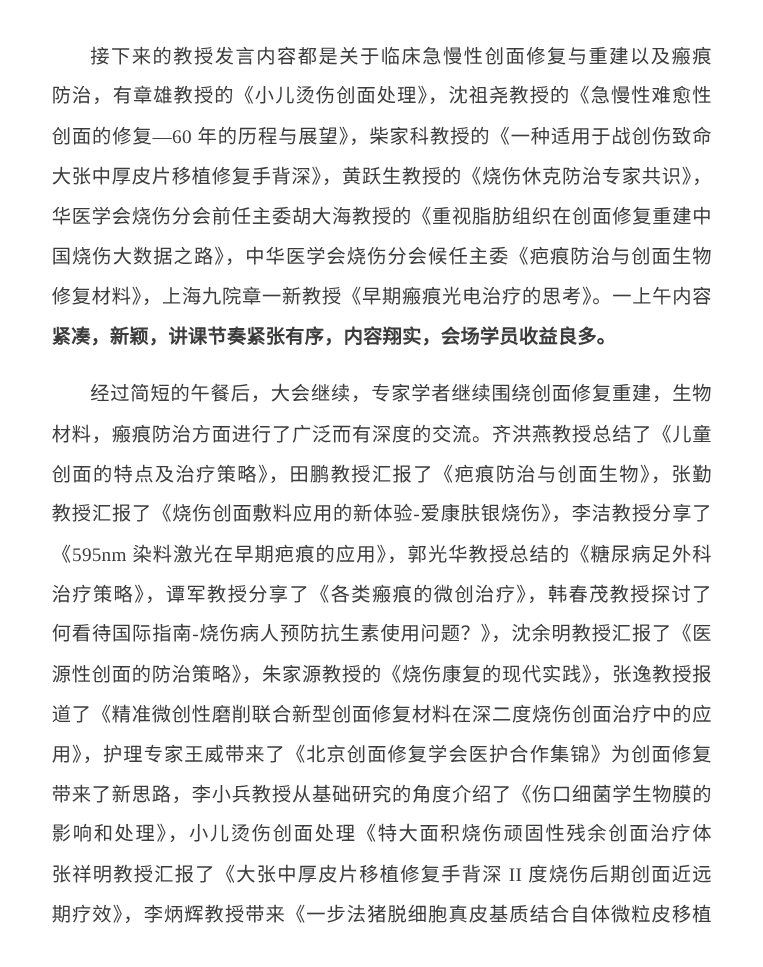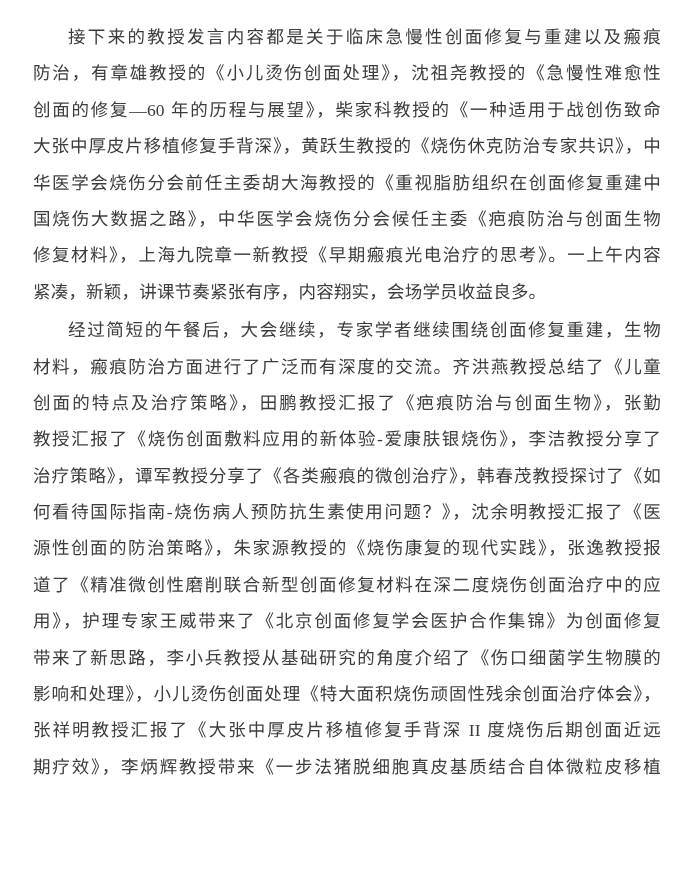--- a/index.html
+++ b/index.html
@@ -15,37 +15,38 @@
     color: #3c3c3c;
   }
   .page {
     box-sizing: border-box;
     width: 694px;
     height: 879px;
     padding: 17px 31px 0 31px;
     background: #ffffff;
   }
   .paragraph {
-    margin: 2px;
+    margin: 16px;
   }
   .text-line {
     font-size: 17.5px;
     line-height: 36.4px;
     height: 36.4px;
     text-align: justify;
     text-align-last: justify;
     -moz-text-align-last: justify;
     letter-spacing: 0.2px;
     overflow: hidden;
   }
   .text-line.first-line {
     text-indent: 2em;
   }
   .text-line.para-end {
     text-align-last: left;
+    font-weight: bold;
     -moz-text-align-last: left;
   }
 </style>
 </head>
 <body style="background: rgb(255, 255, 255); color: rgb(60, 60, 60);">
 
 <div class="page">
   <div id="paragraphs-root">
       <div class="paragraph">
         <div class="text-line first-line">接下来的教授发言内容都是关于临床急慢性创面修复与重建以及瘢痕</div>
@@ -55,20 +56,21 @@
         <div class="text-line">华医学会烧伤分会前任主委胡大海教授的《重视脂肪组织在创面修复重建中</div>
         <div class="text-line">国烧伤大数据之路》，中华医学会烧伤分会候任主委《疤痕防治与创面生物</div>
         <div class="text-line">修复材料》，上海九院章一新教授《早期瘢痕光电治疗的思考》。一上午内容</div>
         <div class="text-line para-end">紧凑，新颖，讲课节奏紧张有序，内容翔实，会场学员收益良多。</div>
       </div>
       <div class="paragraph">
         <div class="text-line first-line">经过简短的午餐后，大会继续，专家学者继续围绕创面修复重建，生物</div>
         <div class="text-line">材料，瘢痕防治方面进行了广泛而有深度的交流。齐洪燕教授总结了《儿童</div>
         <div class="text-line">创面的特点及治疗策略》，田鹏教授汇报了《疤痕防治与创面生物》，张勤</div>
         <div class="text-line">教授汇报了《烧伤创面敷料应用的新体验-爱康肤银烧伤》，李洁教授分享了</div>
+        <div class="text-line">《595nm 染料激光在早期疤痕的应用》，郭光华教授总结的《糖尿病足外科</div>
         <div class="text-line">治疗策略》，谭军教授分享了《各类瘢痕的微创治疗》，韩春茂教授探讨了《如</div>
         <div class="text-line">何看待国际指南-烧伤病人预防抗生素使用问题？》，沈余明教授汇报了《医</div>
         <div class="text-line">源性创面的防治策略》，朱家源教授的《烧伤康复的现代实践》，张逸教授报</div>
         <div class="text-line">道了《精准微创性磨削联合新型创面修复材料在深二度烧伤创面治疗中的应</div>
         <div class="text-line">用》，护理专家王威带来了《北京创面修复学会医护合作集锦》为创面修复</div>
         <div class="text-line">带来了新思路，李小兵教授从基础研究的角度介绍了《伤口细菌学生物膜的</div>
         <div class="text-line">影响和处理》，小儿烫伤创面处理《特大面积烧伤顽固性残余创面治疗体会》，</div>
         <div class="text-line">张祥明教授汇报了《大张中厚皮片移植修复手背深 II 度烧伤后期创面近远</div>
         <div class="text-line">期疗效》，李炳辉教授带来《一步法猪脱细胞真皮基质结合自体微粒皮移植</div>
       </div>

